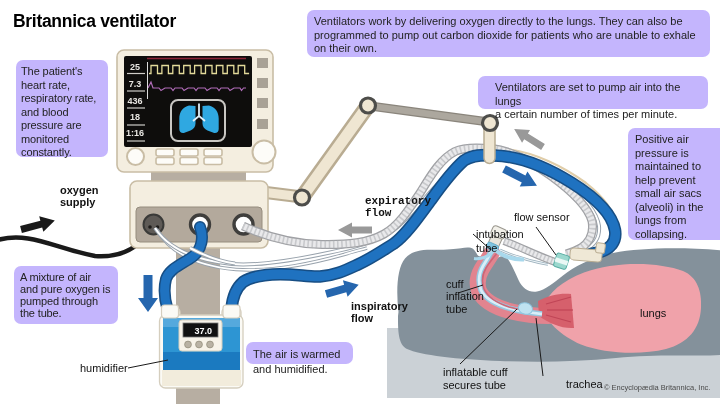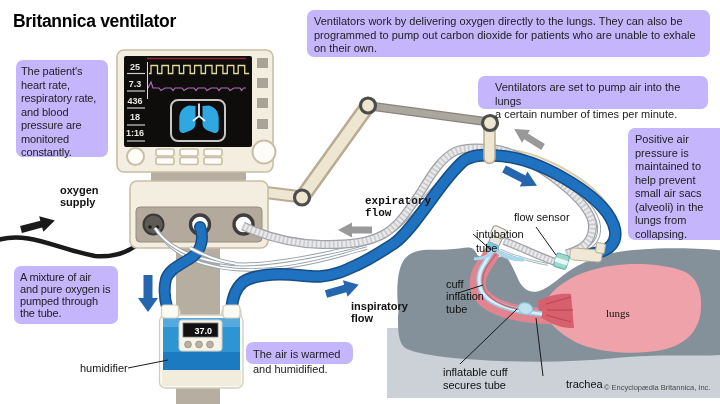--- a/index.html
+++ b/index.html
@@ -252,15 +252,15 @@
 <div class="tb" style="left:246px;top:342px;width:107px;height:22px;line-height:15px;">The air is warmed<br>and humidified.</div>
 <div class="lbl bold ctr" style="left:20px;top:184px;width:40px;">oxygen<br>supply</div>
 <div class="lbl bold ctr" style="left:325px;top:195px;width:60px;font-family:Liberation Mono, monospace;">expiratory<br>flow</div>
 <div class="lbl bold ctr" style="left:311px;top:300px;width:62px;">inspiratory<br>flow</div>
 <div class="lbl" style="left:80px;top:362px;">humidifier</div>
 <div class="lbl ctr" style="left:436px;top:227px;width:56px;line-height:14px;">intubation<br>tube</div>
 <div class="lbl" style="left:514px;top:211px;">flow sensor</div>
 <div class="lbl ctr" style="left:406px;top:278px;width:58px;line-height:12.3px;">cuff<br>inflation<br>tube</div>
 <div class="lbl ctr" style="left:403px;top:366px;width:85px;line-height:13px;">inflatable cuff<br>secures tube</div>
 <div class="lbl" style="left:522px;top:378px;padding-left:44px;">trachea</div>
-<div class="lbl" style="left:606px;top:307px;font-family:Liberation Serif, serif;">lungs</div>
+<div class="lbl" style="left:640px;top:307px;">lungs</div>
 <div id="copy">© Encyclopædia Britannica, Inc.</div>
 </div>
 
 </body></html>

